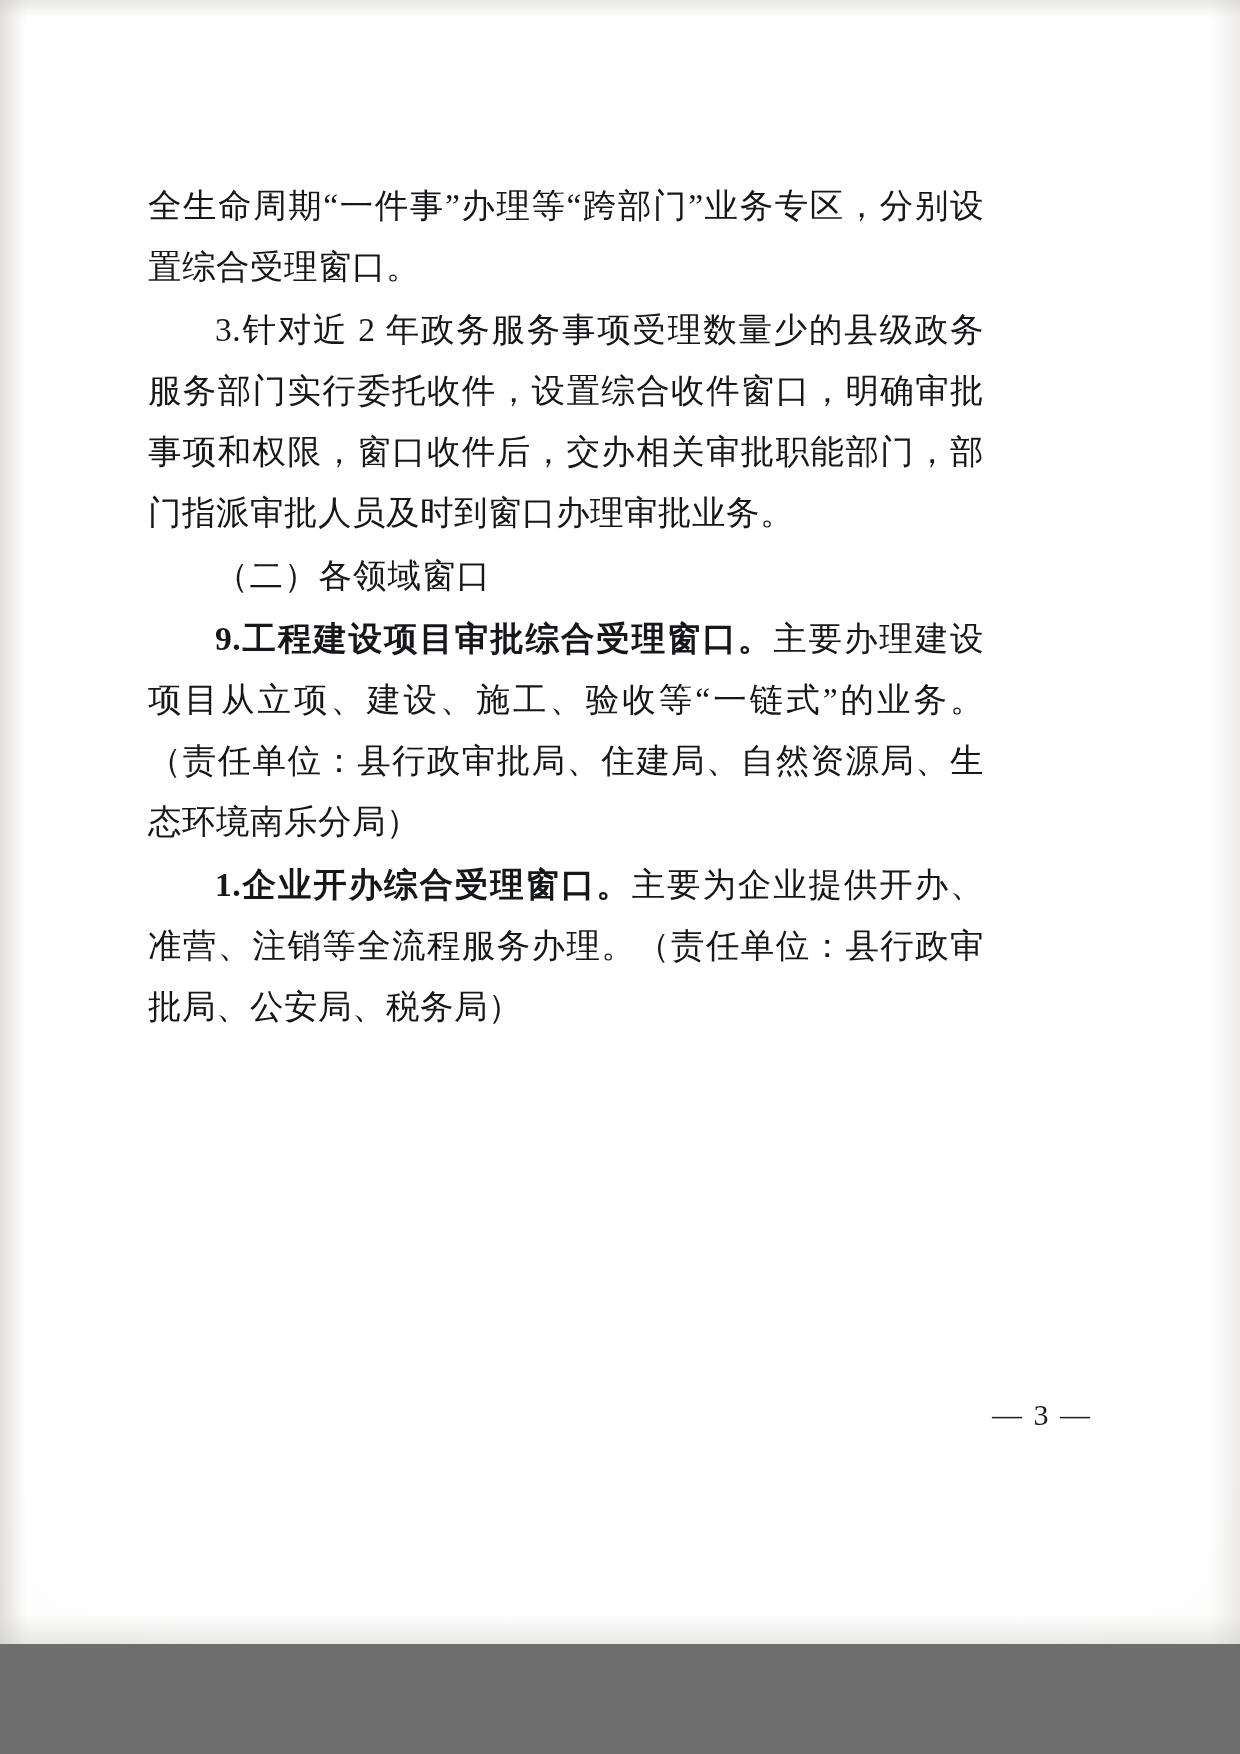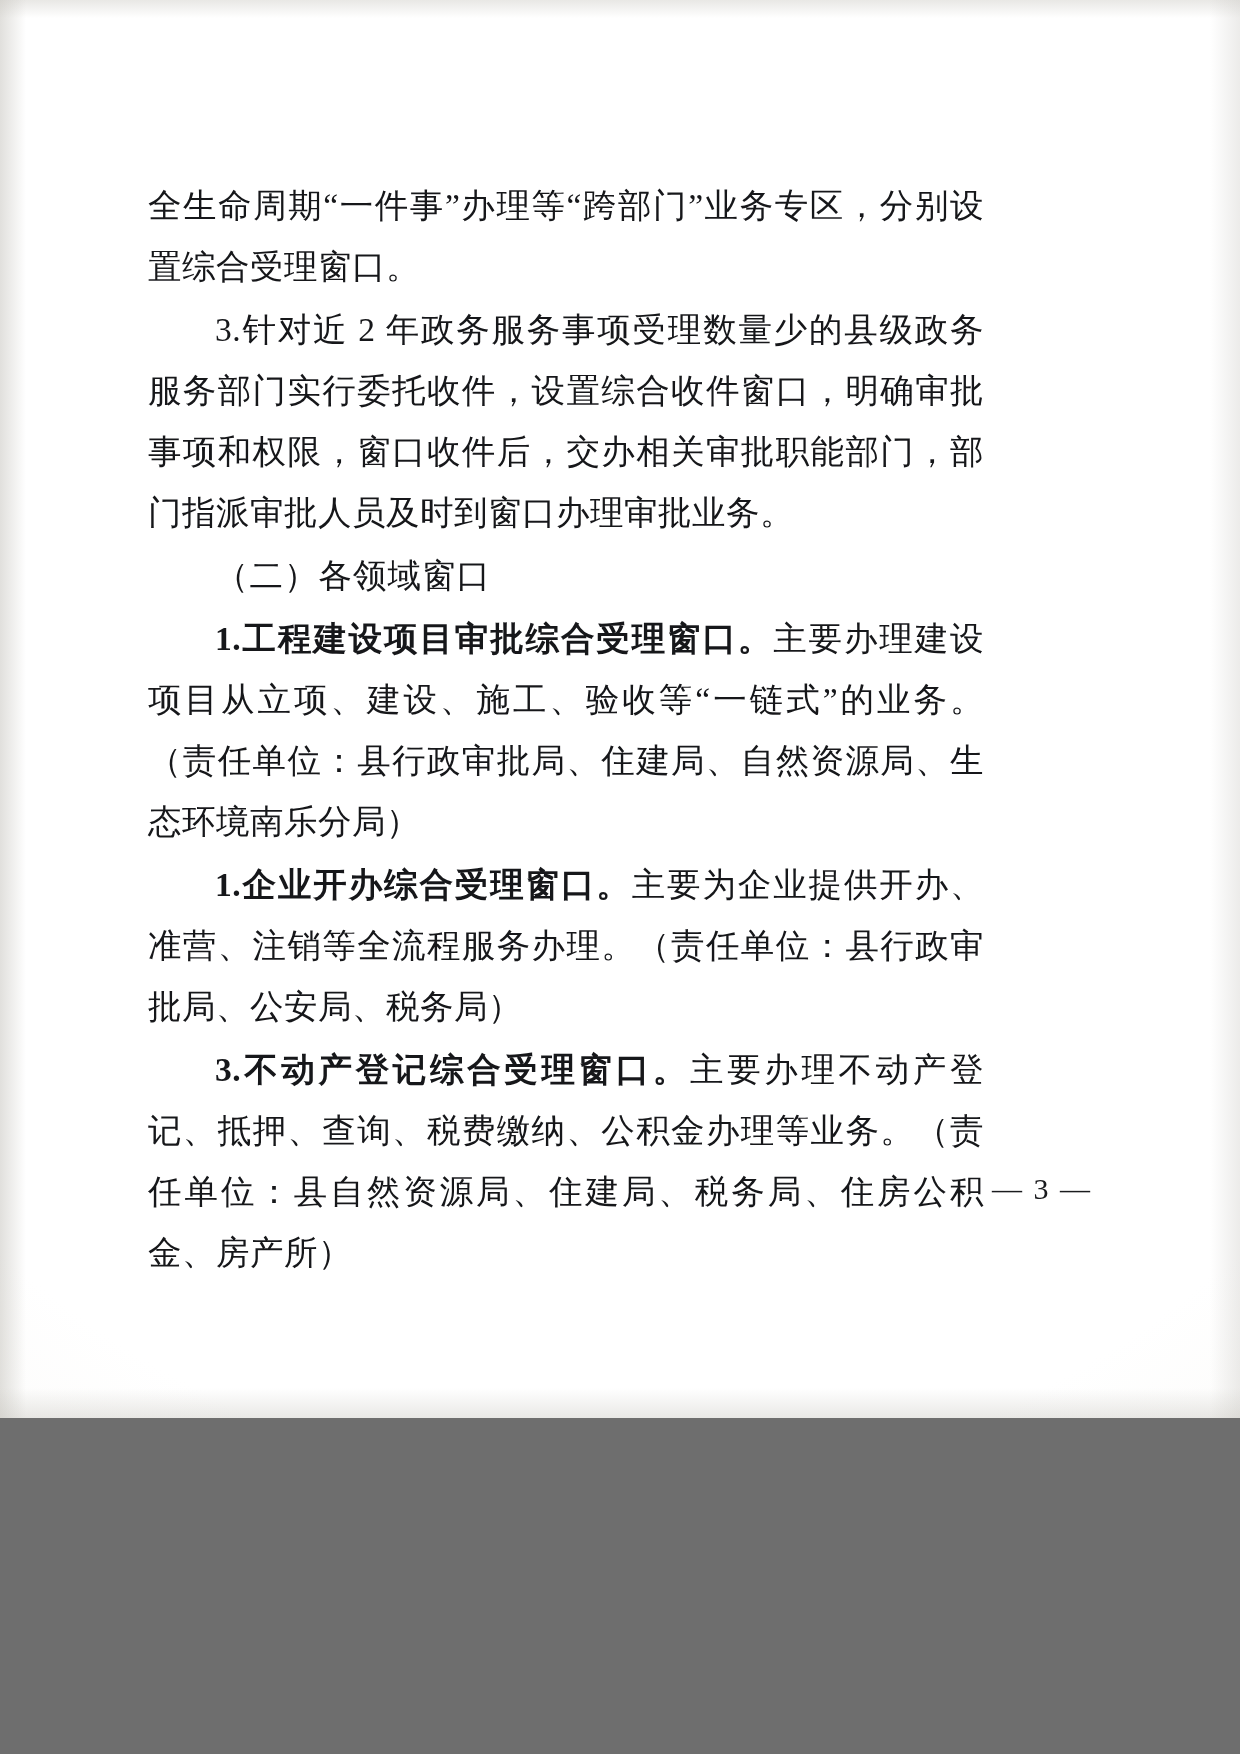--- a/index.html
+++ b/index.html
@@ -4,21 +4,21 @@
 <title>扫描文档</title>
 <style>
   html, body {
     margin: 0;
     padding: 0;
     background: #6e6e6e;
   }
   .page {
     position: relative;
     width: 1240px;
-    height: 1418px;
+    height: 1644px;
     margin: 0 auto;
     background: #ffffff;
     overflow: hidden;
     
     background-image:
       radial-gradient(ellipse 120% 100% at 50% 45%, #ffffff 60%, #f7f6f3 88%, #efeeea 100%);
   }
   
   .scan-edge-left {
     position: absolute;
@@ -108,28 +108,25 @@
 
     <p class="para indent">
       <span>3.针对近 2 年政务服务事项受理数量少的县级政务服务部门实行委托收件，设置综合收件窗口，明确审批事项和权限，窗口收件后，交办相关审批职能部门，部门指派审批人员及时到窗口办理审批业务。</span>
     </p>
 
     <p class="para heading">
       <span>（二）各领域窗口</span>
     </p>
 
     <p class="para indent">
-      <span class="lead">1.工程建设项目审批综合受理窗口。</span><span>主要办理建设项目从立项、建设、施工、验收等“一链式”的业务。（责任单位：县行政审批局、住建局、自然资源局、生态环境南乐分局）</span>
+      <span class="lead">9.工程建设项目审批综合受理窗口。</span><span>主要办理建设项目从立项、建设、施工、验收等“一链式”的业务。（责任单位：县行政审批局、住建局、自然资源局、生态环境南乐分局）</span>
     </p>
 
     <p class="para indent">
       <span class="lead">1.企业开办综合受理窗口。</span><span>主要为企业提供开办、准营、注销等全流程服务办理。（责任单位：县行政审批局、公安局、税务局）</span>
     </p>
 
-    <p class="para indent">
-      <span class="lead">3.不动产登记综合受理窗口。</span><span>主要办理不动产登记、抵押、查询、税费缴纳、公积金办理等业务。（责任单位：县自然资源局、住建局、税务局、住房公积金、房产所）</span>
-    </p>
 
 
   </div>
 
   <div class="page-number">— 3 —</div>
 </div>
 
 </body></html>

